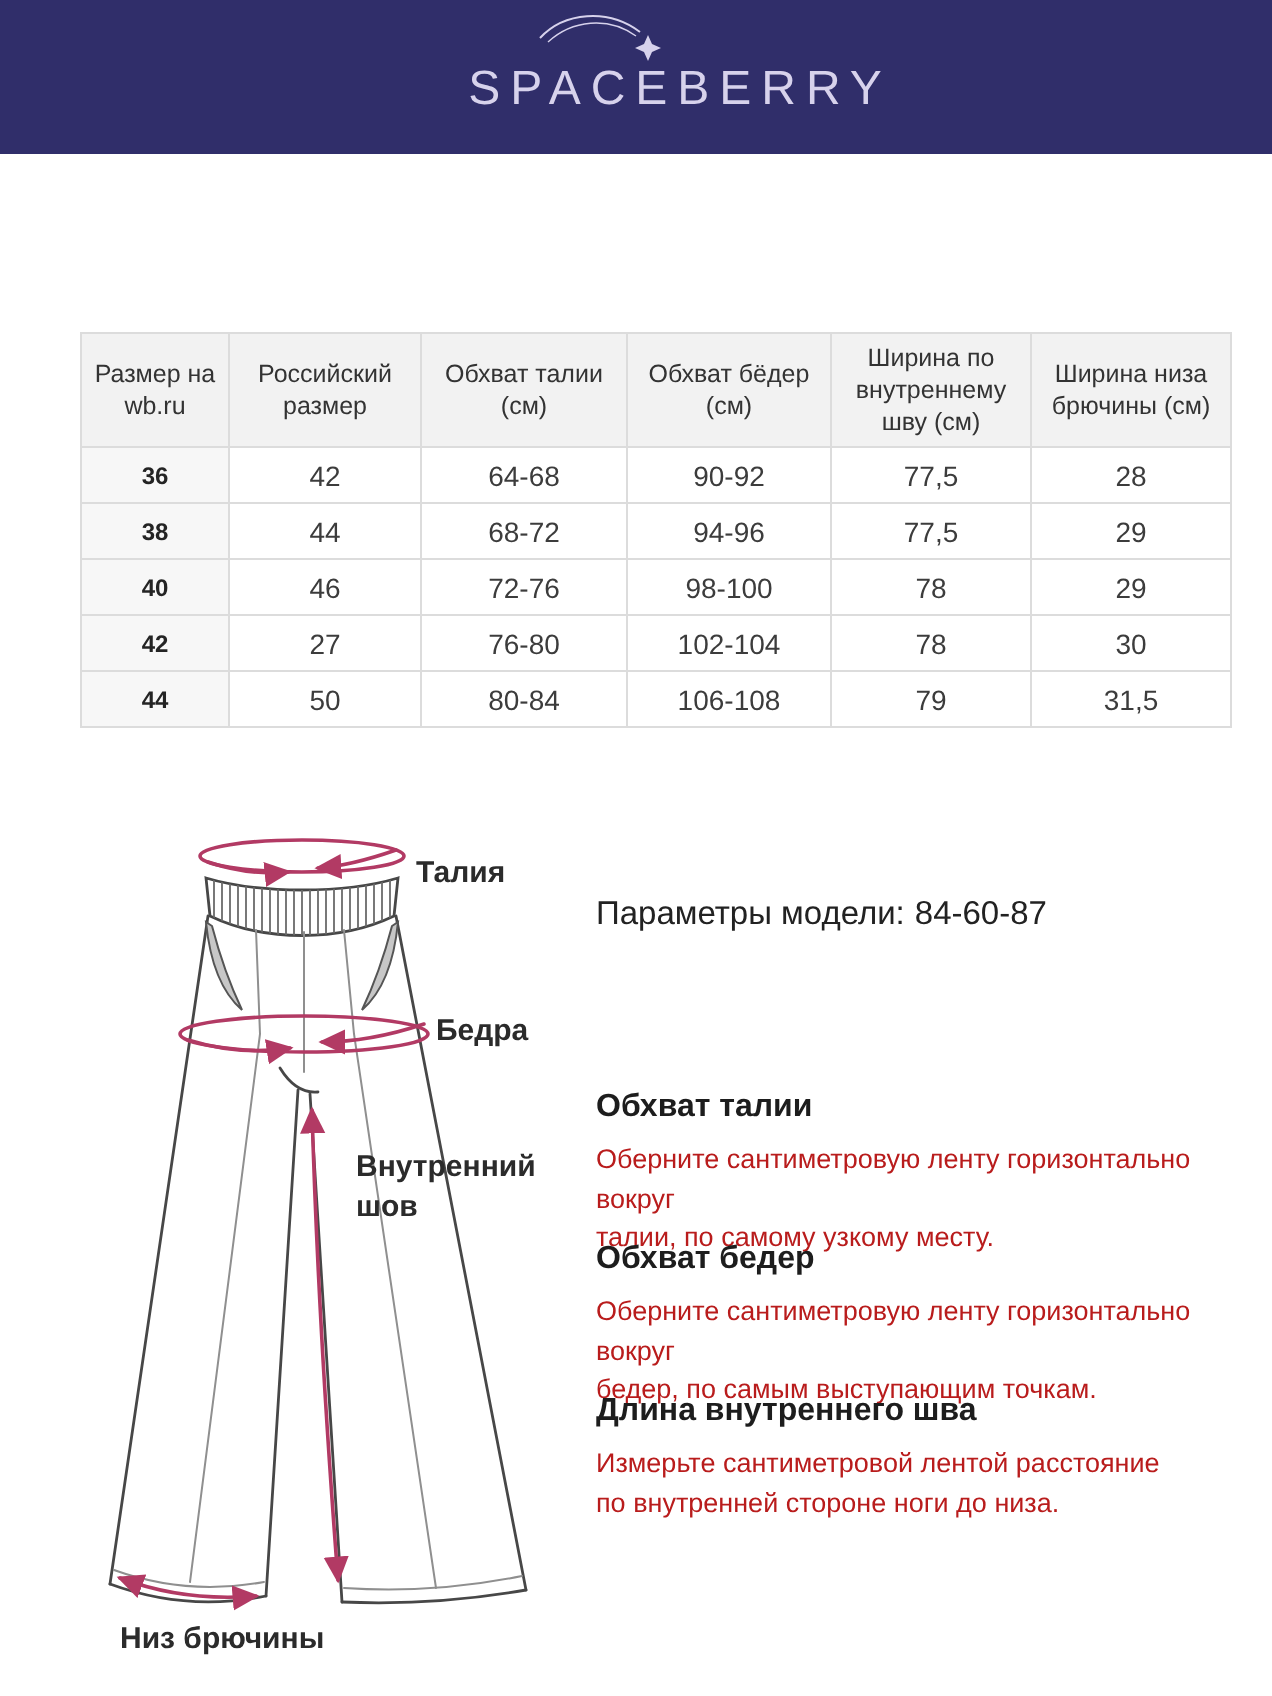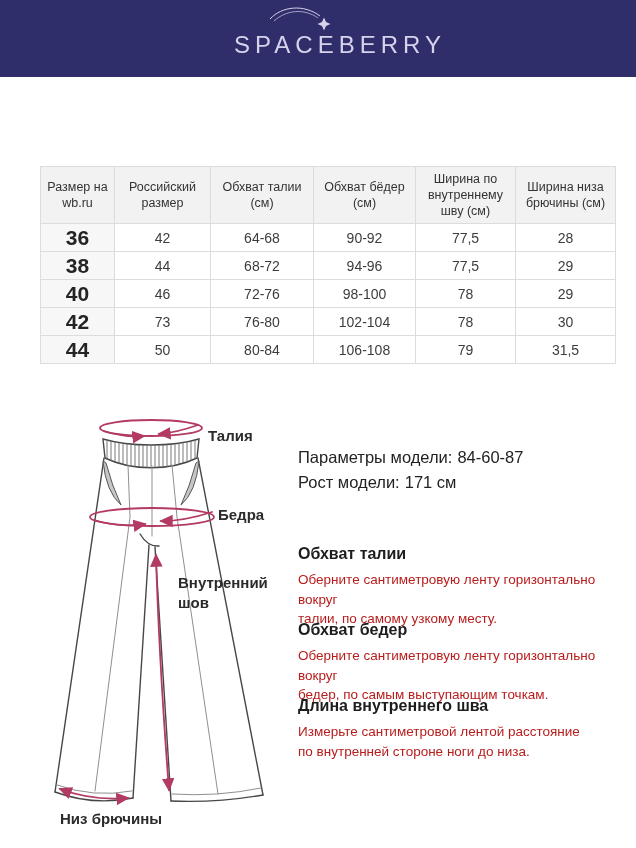--- a/index.html
+++ b/index.html
@@ -27,21 +27,21 @@
     border:1px solid #dcdcdc; text-align:center; vertical-align:middle;
   }
   .size-table th {
     background:#f2f2f2; font-weight:400; font-size:12.5px; line-height:16px;
     color:#333333; height:56px; padding:4px 2px;
   }
   .size-table td {
     background:#ffffff; font-size:14px; color:#3c3c3c; height:28px; padding:0 2px;
   }
   .size-table td.size-col {
-    background:#f7f7f7; font-weight:700; font-size:21px; color:#242424;
+    background:#f7f7f7; font-weight:700; font-size:12px; color:#242424;
   }
 
   
   .pants-svg { position:absolute; left:20px; top:400px; }
   .outline { fill:none; stroke:#474747; stroke-width:1.4; stroke-linecap:round; }
   .thin    { fill:none; stroke:#8f8f8f; stroke-width:1;   stroke-linecap:round; }
   .pocket  { fill:#c7c7c7; stroke:#555555; stroke-width:1; }
   .rib     { stroke:#6a6a6a; stroke-width:0.9; }
   .pink    { fill:none; stroke:#b23a64; stroke-width:1.8; stroke-linecap:round; }
   .diagram-label {
@@ -119,21 +119,21 @@
         <tr>
           <td class="size-col">40</td>
           <td>46</td>
           <td>72-76</td>
           <td>98-100</td>
           <td>78</td>
           <td>29</td>
         </tr>
         <tr>
           <td class="size-col">42</td>
-          <td>73</td>
+          <td>27</td>
           <td>76-80</td>
           <td>102-104</td>
           <td>78</td>
           <td>30</td>
         </tr>
         <tr>
           <td class="size-col">44</td>
           <td>50</td>
           <td>80-84</td>
           <td>106-108</td>
@@ -219,23 +219,20 @@
     <text class="diagram-label" x="158" y="208">шов</text>
     <text class="diagram-label" x="40" y="424">Низ брючины</text>
   </svg>
 
   <div class="info-panel">
 
     <div class="model-info">
       <div class="model-line">
         <span class="model-label">Параметры модели:</span><span class="model-value">84-60-87</span>
       </div>
-      <div class="model-line">
-        <span class="model-label">Рост модели:</span><span class="model-value">171 см</span>
-      </div>
     </div>
 
     <div class="guide-section s0">
       <div class="guide-title">Обхват талии</div>
       <div class="guide-line">Оберните сантиметровую ленту горизонтально вокруг</div>
       <div class="guide-line">талии, по самому узкому месту.</div>
     </div>
 
     <div class="guide-section s1">
       <div class="guide-title">Обхват бедер</div>

